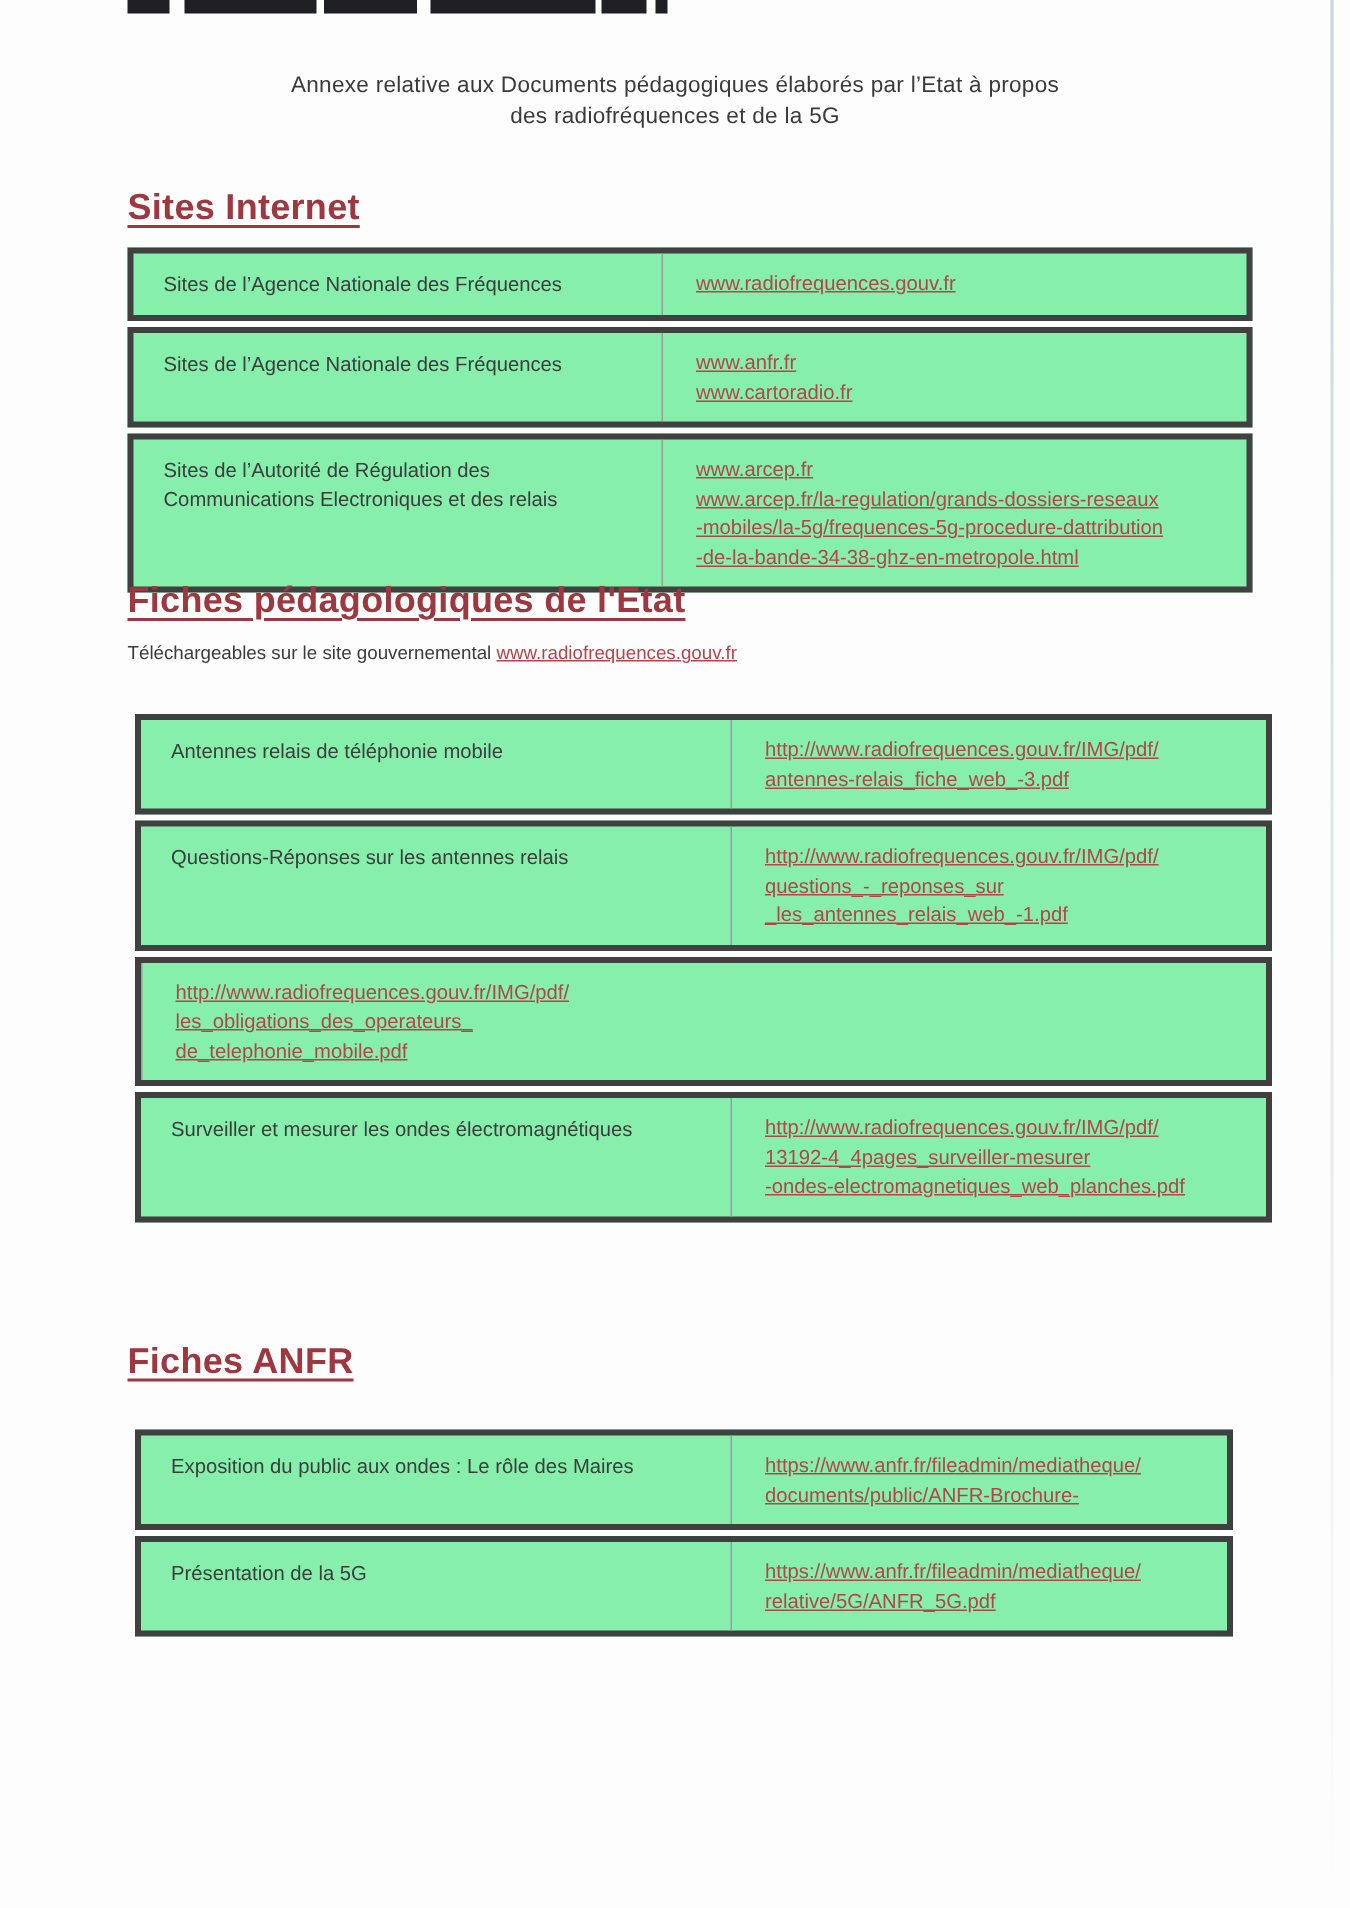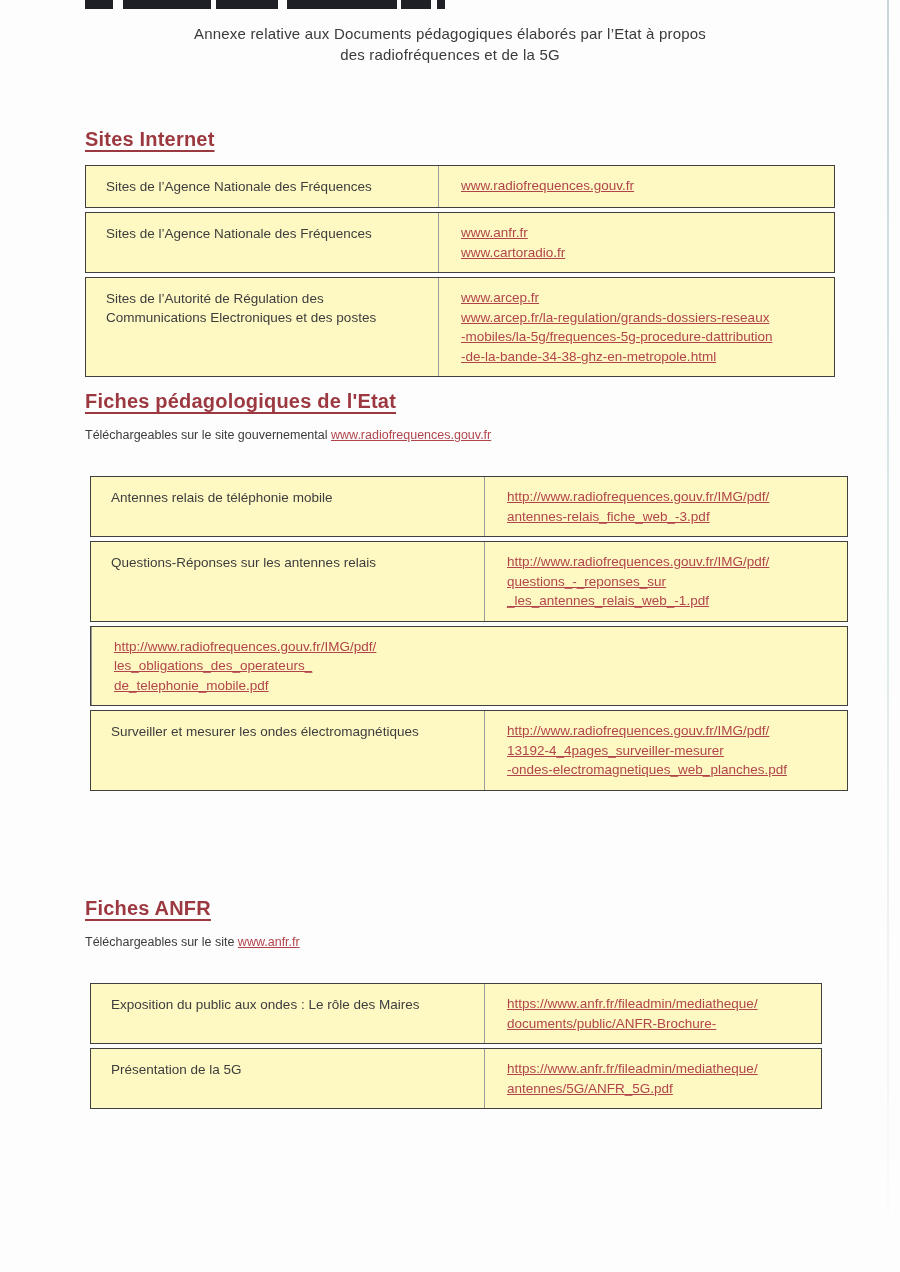--- a/index.html
+++ b/index.html
@@ -16,53 +16,53 @@
   
   .cutoff-band { position:absolute; top:0; left:85px; height:9px; display:flex; }
   .cutoff-band .seg { background:#1f1f26; height:9px; display:block; }
   .scan-edge {
     position:absolute; top:0; left:887px; width:2px; height:100%;
     background:linear-gradient(to bottom, #c9d5d9 0%, #dde7ea 45%, #eef3f4 75%, rgba(255,255,255,0) 100%);
   }
 
   
   .doc-title {
-    margin:0; padding-top:23px;
+    margin:0; padding-top:46px;
     text-align:center;
     font-size:15px; line-height:21px; font-weight:normal;
     color:#3a3a3a; letter-spacing:0.2px;
   }
 
   
   .section { position:absolute; left:85px; }
   #sec-sites { top:126px; width:750px; }
   #sec-etat  { top:388px; width:763px; }
   #sec-anfr  { top:895px; width:737px; }
 
   .section-heading {
     margin:0;
-    font-size:20px; line-height:26px; font-weight:bold;
+    font-size:24px; line-height:26px; font-weight:bold;
     color:#9c3940;
     text-decoration:underline;
     text-decoration-thickness:2px;
     text-underline-offset:4px;
     letter-spacing:0.2px;
   }
 
   .intro { margin:13px 0 0 0; font-size:12.5px; line-height:17px; color:#3b3b3b; }
   .intro-link { color:#b2454c; text-decoration:underline; cursor:pointer; }
 
   
   .doc-table { margin-top:13px; }
   #sec-etat .doc-table, #sec-anfr .doc-table { margin-top:32px; margin-left:5px; }
 
   .t-row {
     display:flex; align-items:stretch;
-    border:1px solid #404040;
-    background:#fef9c3;
+    border:4px solid #404040;
+    background:#86efac;
     margin-bottom:4px;
   }
   .cell { box-sizing:border-box; }
   .cell-label {
     flex:none;
     padding:11px 16px 11px 20px;
     font-size:13.5px; line-height:19px; color:#3d3d3d;
   }
   .t1 .cell-label { width:352px; min-height:40px; }
   .t2 .cell-label { width:393px; }
@@ -117,21 +117,21 @@
             <div>Sites de l’Agence Nationale des Fréquences</div>
           </div>
           <div class="cell cell-links">
             <a class="link-line">www.anfr.fr</a>
             <a class="link-line">www.cartoradio.fr</a>
           </div>
         </div>
         <div class="t-row">
           <div class="cell cell-label">
             <div>Sites de l’Autorité de Régulation des</div>
-            <div>Communications Electroniques et des postes</div>
+            <div>Communications Electroniques et des relais</div>
           </div>
           <div class="cell cell-links">
             <a class="link-line">www.arcep.fr</a>
             <a class="link-line">www.arcep.fr/la-regulation/grands-dossiers-reseaux</a>
             <a class="link-line">-mobiles/la-5g/frequences-5g-procedure-dattribution</a>
             <a class="link-line">-de-la-bande-34-38-ghz-en-metropole.html</a>
           </div>
         </div>
       </div>
   </div>
@@ -174,36 +174,35 @@
             <a class="link-line">http://www.radiofrequences.gouv.fr/IMG/pdf/</a>
             <a class="link-line">13192-4_4pages_surveiller-mesurer</a>
             <a class="link-line">-ondes-electromagnetiques_web_planches.pdf</a>
           </div>
         </div>
       </div>
   </div>
 
   <div class="section" id="sec-anfr">
     <h2 class="section-heading">Fiches ANFR</h2>
-    <p class="intro"><span>Téléchargeables sur le site </span><a class="intro-link">www.anfr.fr</a></p>
     <div class="doc-table t3">
         <div class="t-row">
           <div class="cell cell-label">
             <div>Exposition du public aux ondes : Le rôle des Maires</div>
           </div>
           <div class="cell cell-links">
             <a class="link-line">https://www.anfr.fr/fileadmin/mediatheque/</a>
             <a class="link-line">documents/public/ANFR-Brochure-</a>
           </div>
         </div>
         <div class="t-row">
           <div class="cell cell-label">
             <div>Présentation de la 5G</div>
           </div>
           <div class="cell cell-links">
             <a class="link-line">https://www.anfr.fr/fileadmin/mediatheque/</a>
-            <a class="link-line">antennes/5G/ANFR_5G.pdf</a>
+            <a class="link-line">relative/5G/ANFR_5G.pdf</a>
           </div>
         </div>
       </div>
   </div>
 
 </div>
 
 </body></html>

